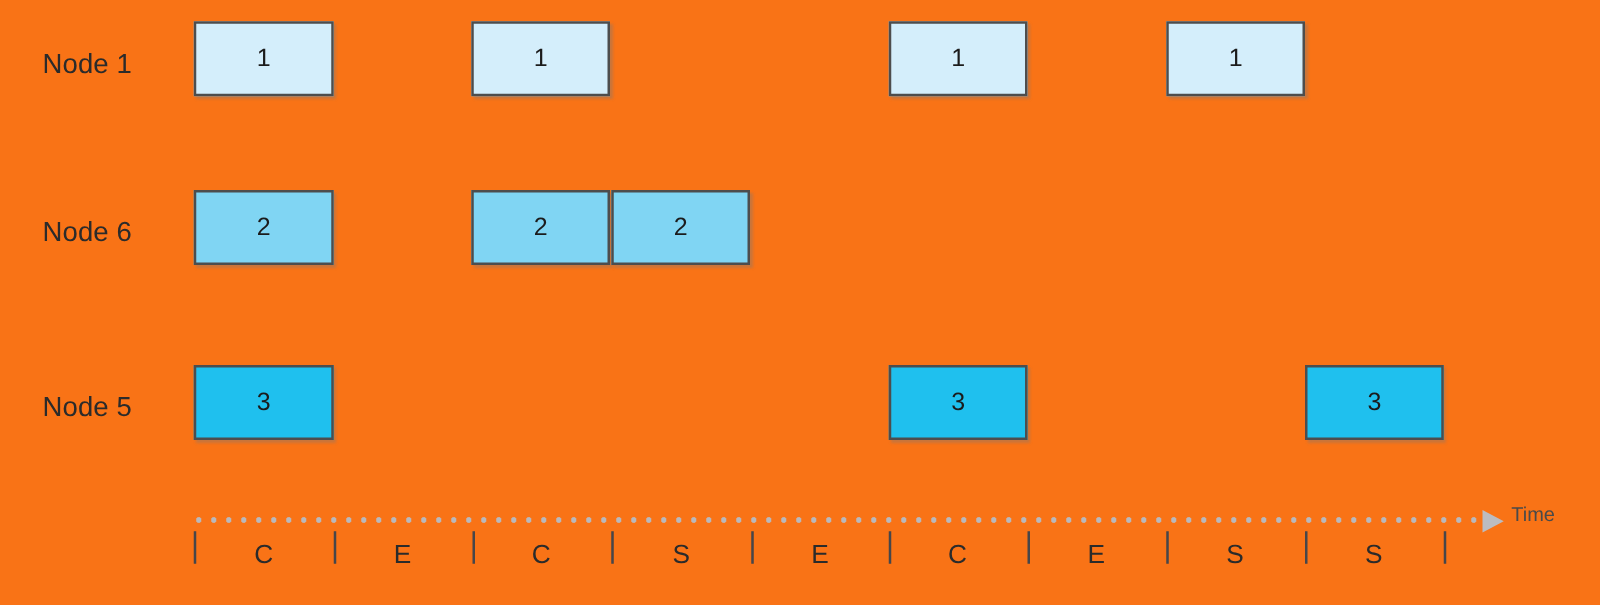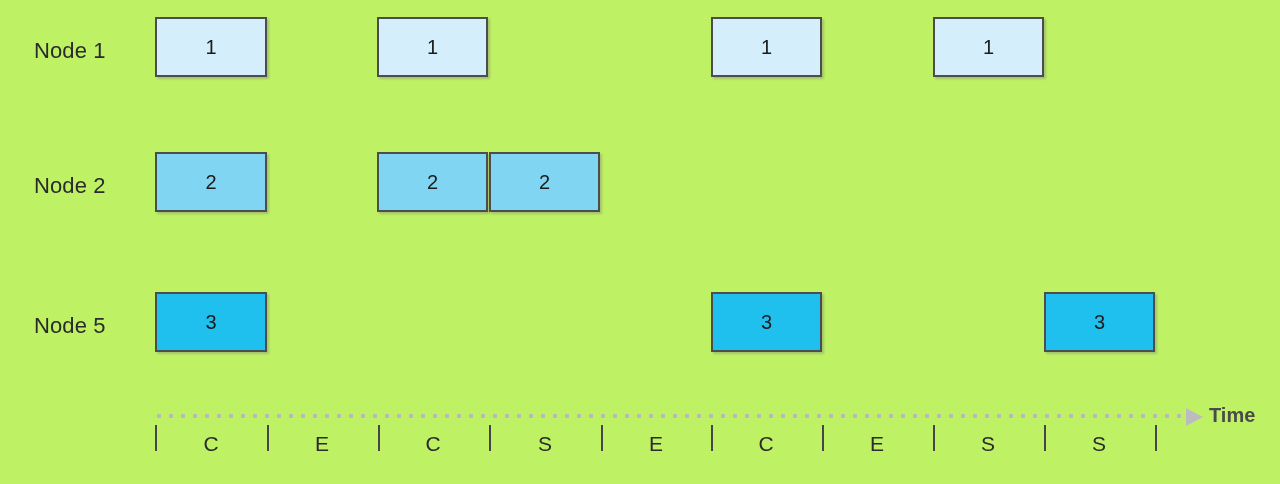--- a/index.html
+++ b/index.html
@@ -9,21 +9,21 @@
   }
   body {
     font-family: "Liberation Sans", sans-serif;
     -webkit-font-smoothing: antialiased;
   }
 
   #stage {
     position: relative;
     width: 1280px;
     height: 484px;
-    background: #bef264;
+    background: #f97316;
     overflow: hidden;
   }
 
   
   .row-label {
     position: absolute;
     left: 34px;
     width: 110px;
     font-size: 22px;
     color: #2b2b2b;
@@ -74,24 +74,23 @@
     width: 0;
     height: 0;
     border-left: 17px solid #bcbcc0;
     border-top: 9px solid transparent;
     border-bottom: 9px solid transparent;
   }
 
   .axis-title {
     position: absolute;
     top: 404px;
-    font-size: 20px;
+    font-size: 16px;
     color: #4a4a4a;
     white-space: nowrap;
-    font-weight: bold;
   }
 
   .tick {
     position: absolute;
     top: 425px;
     width: 2px;
     height: 26px;
     background: #46464a;
   }
 
@@ -109,21 +108,21 @@
 <body>
 
 <div id="stage">
 
   <div id="rows-layer">
       <div class="row-label" style="top: 38px;">Node 1</div>
       <div class="task-box n1" style="left: 155px; top: 17px; width: 112px; background: rgb(212, 238, 251); border-color: rgb(77, 77, 77);">1</div>
       <div class="task-box n1" style="left: 377px; top: 17px; width: 111px; background: rgb(212, 238, 251); border-color: rgb(77, 77, 77);">1</div>
       <div class="task-box n1" style="left: 711px; top: 17px; width: 111px; background: rgb(212, 238, 251); border-color: rgb(77, 77, 77);">1</div>
       <div class="task-box n1" style="left: 933px; top: 17px; width: 111px; background: rgb(212, 238, 251); border-color: rgb(77, 77, 77);">1</div>
-      <div class="row-label" style="top: 173px;">Node 2</div>
+      <div class="row-label" style="top: 173px;">Node 6</div>
       <div class="task-box n2" style="left: 155px; top: 152px; width: 112px; background: rgb(128, 213, 243); border-color: rgb(77, 77, 77);">2</div>
       <div class="task-box n2" style="left: 377px; top: 152px; width: 111px; background: rgb(128, 213, 243); border-color: rgb(77, 77, 77);">2</div>
       <div class="task-box n2" style="left: 489px; top: 152px; width: 111px; background: rgb(128, 213, 243); border-color: rgb(77, 77, 77);">2</div>
       <div class="row-label" style="top: 313px;">Node 5</div>
       <div class="task-box n3" style="left: 155px; top: 292px; width: 112px; background: rgb(31, 192, 238); border-color: rgb(77, 77, 77);">3</div>
       <div class="task-box n3" style="left: 711px; top: 292px; width: 111px; background: rgb(31, 192, 238); border-color: rgb(77, 77, 77);">3</div>
       <div class="task-box n3" style="left: 1044px; top: 292px; width: 111px; background: rgb(31, 192, 238); border-color: rgb(77, 77, 77);">3</div>
     </div>
 
   <div id="axis">

